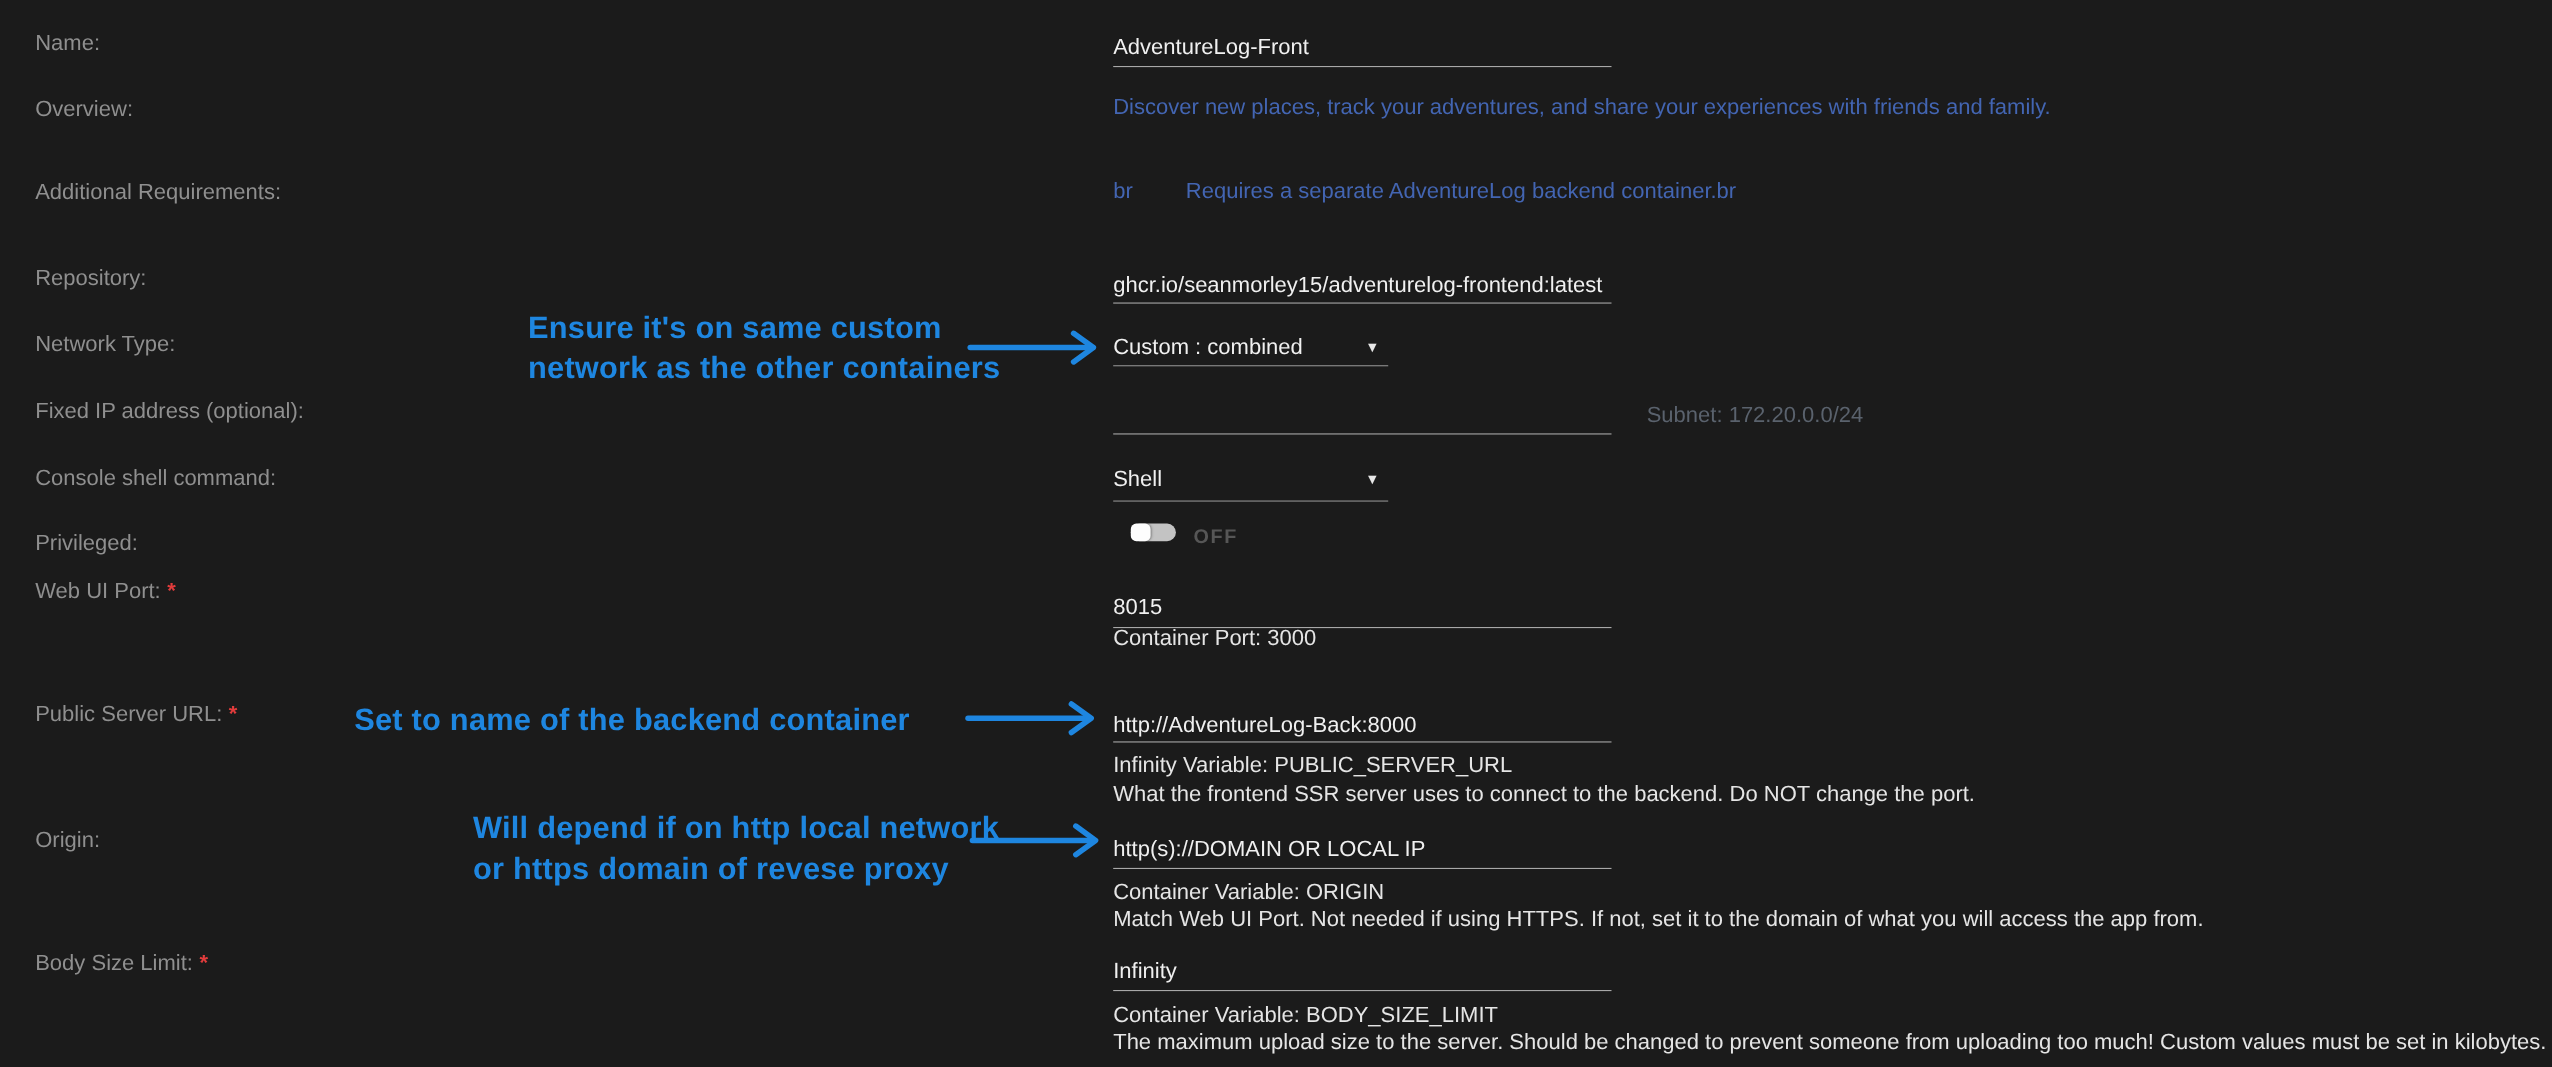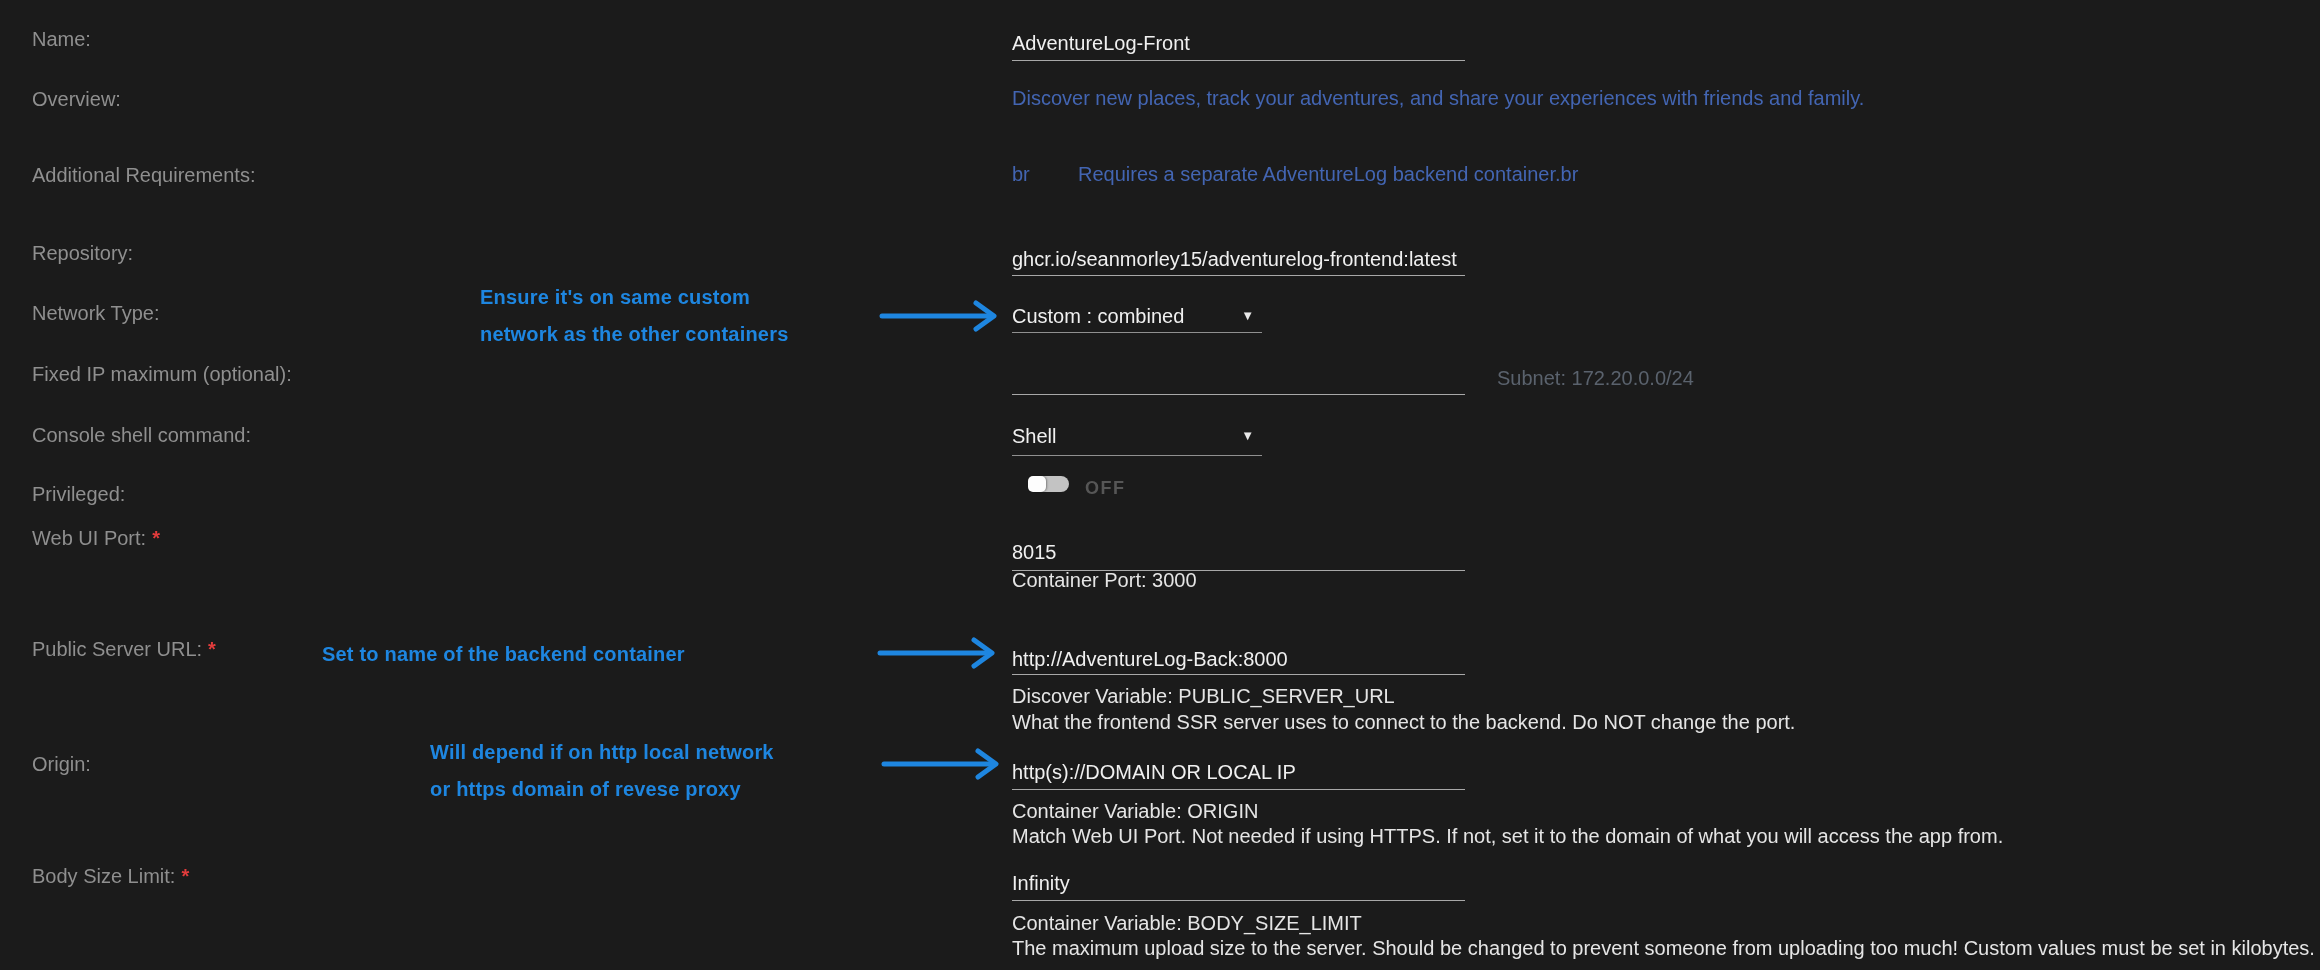--- a/index.html
+++ b/index.html
@@ -49,34 +49,34 @@
   .toggle .knob{
     position:absolute;left:0;top:0;width:18px;height:16px;
     background:#fdfdfd;border-radius:5px;box-shadow:1px 0 2px rgba(0,0,0,.35);
   }
   .toggle-state{
     position:absolute;left:1085px;top:478px;color:#565656;font-size:18px;
     font-weight:600;letter-spacing:1.5px;text-align:right;
   }
   
   .ann{
-    position:absolute;color:#1e86e0;font-size:20px;font-weight:600;
+    position:absolute;color:#1e86e0;font-size:28px;font-weight:600;
     line-height:37px;white-space:nowrap;letter-spacing:0.2px;
   }
   .arrow-svg{position:absolute;width:130px;height:36px;}
 </style>
 </head>
 <body>
 
 <div class="lbl" style="top:28px">Name:</div>
 <div class="lbl" style="top:88px">Overview:</div>
 <div class="lbl" style="top:164px">Additional Requirements:</div>
 <div class="lbl" style="top:242px">Repository:</div>
 <div class="lbl" style="top:302px">Network Type:</div>
-<div class="lbl" style="top:363px">Fixed IP maximum (optional):</div>
+<div class="lbl" style="top:363px">Fixed IP address (optional):</div>
 <div class="lbl" style="top:424px">Console shell command:</div>
 <div class="lbl" style="top:483px">Privileged:</div>
 <div class="lbl" style="top:527px"><span>Web UI Port:</span><span class="req">*</span></div>
 <div class="lbl" style="top:638px"><span>Public Server URL:</span><span class="req">*</span></div>
 <div class="lbl" style="top:753px">Origin:</div>
 <div class="lbl" style="top:865px"><span>Body Size Limit:</span><span class="req">*</span></div>
 
 <input class="inp" style="top: 26px; height: 34px;" value="AdventureLog-Front">
 
 <div class="bluetext" style="top:86px">Discover new places, track your adventures, and share your experiences with friends and family.</div>
@@ -103,21 +103,21 @@
 
 <div class="toggle">
   <div class="knob"></div>
 </div>
 <div class="toggle-state">OFF</div>
 
 <input class="inp" style="top: 523px; height: 35px; margin-top: 12px;" value="8015">
 <div class="help" style="top:568px">Container Port: 3000</div>
 
 <input class="inp" style="top: 644px; height: 30px;" value="http://AdventureLog-Back:8000">
-<div class="help" style="top:684px">Discover Variable: PUBLIC_SERVER_URL</div>
+<div class="help" style="top:684px">Infinity Variable: PUBLIC_SERVER_URL</div>
 <div class="help" style="top:710px">What the frontend SSR server uses to connect to the backend. Do NOT change the port.</div>
 
 <input class="inp" style="top: 755px; height: 34px;" value="http(s)://DOMAIN OR LOCAL IP">
 <div class="help" style="top:799px">Container Variable: ORIGIN</div>
 <div class="help" style="top:824px">Match Web UI Port. Not needed if using HTTPS. If not, set it to the domain of what you will access the app from.</div>
 
 <input class="inp" style="top: 866px; height: 34px;" value="Infinity">
 <div class="help" style="top:911px">Container Variable: BODY_SIZE_LIMIT</div>
 <div class="help" style="top:936px">The maximum upload size to the server. Should be changed to prevent someone from uploading too much! Custom values must be set in kilobytes.</div>
 

